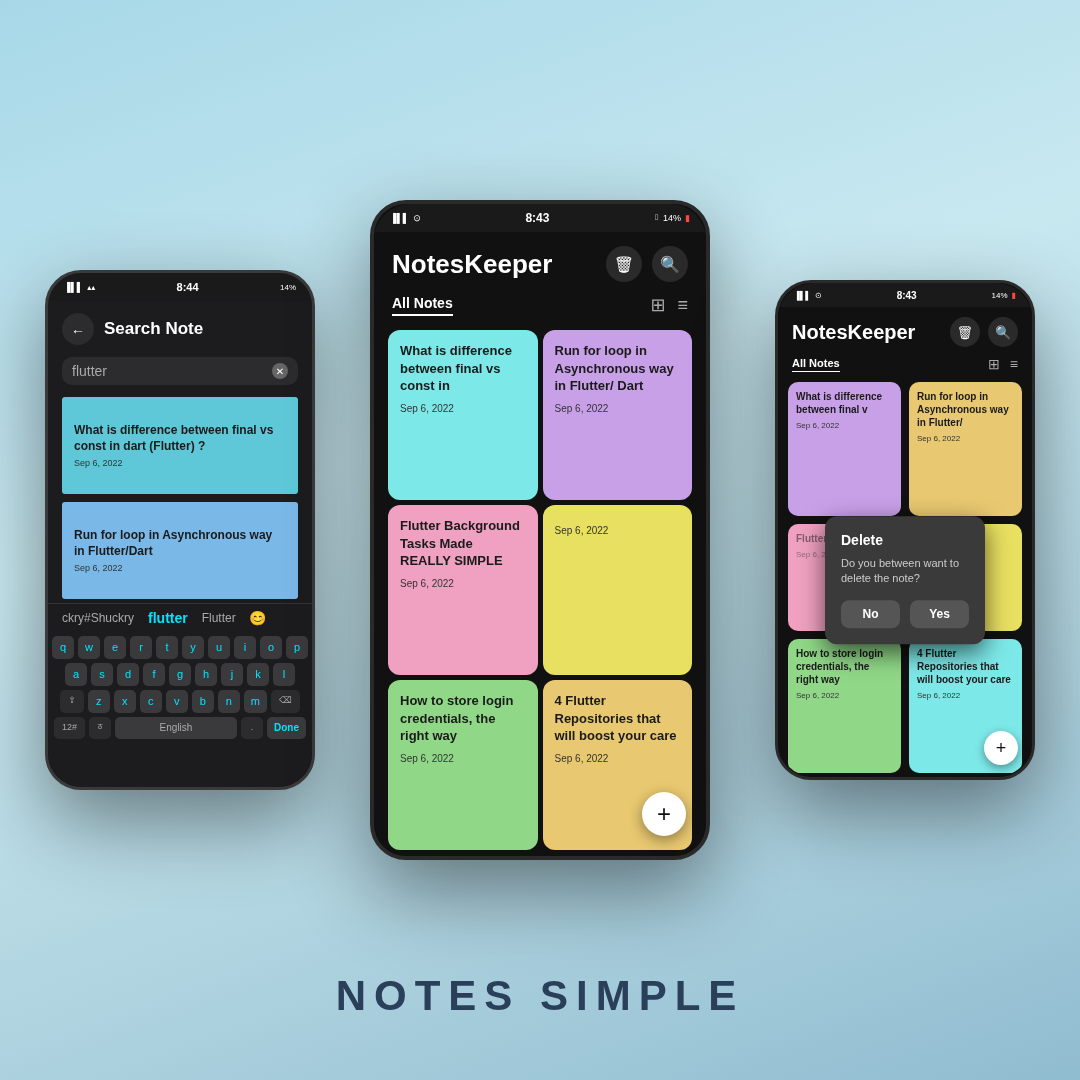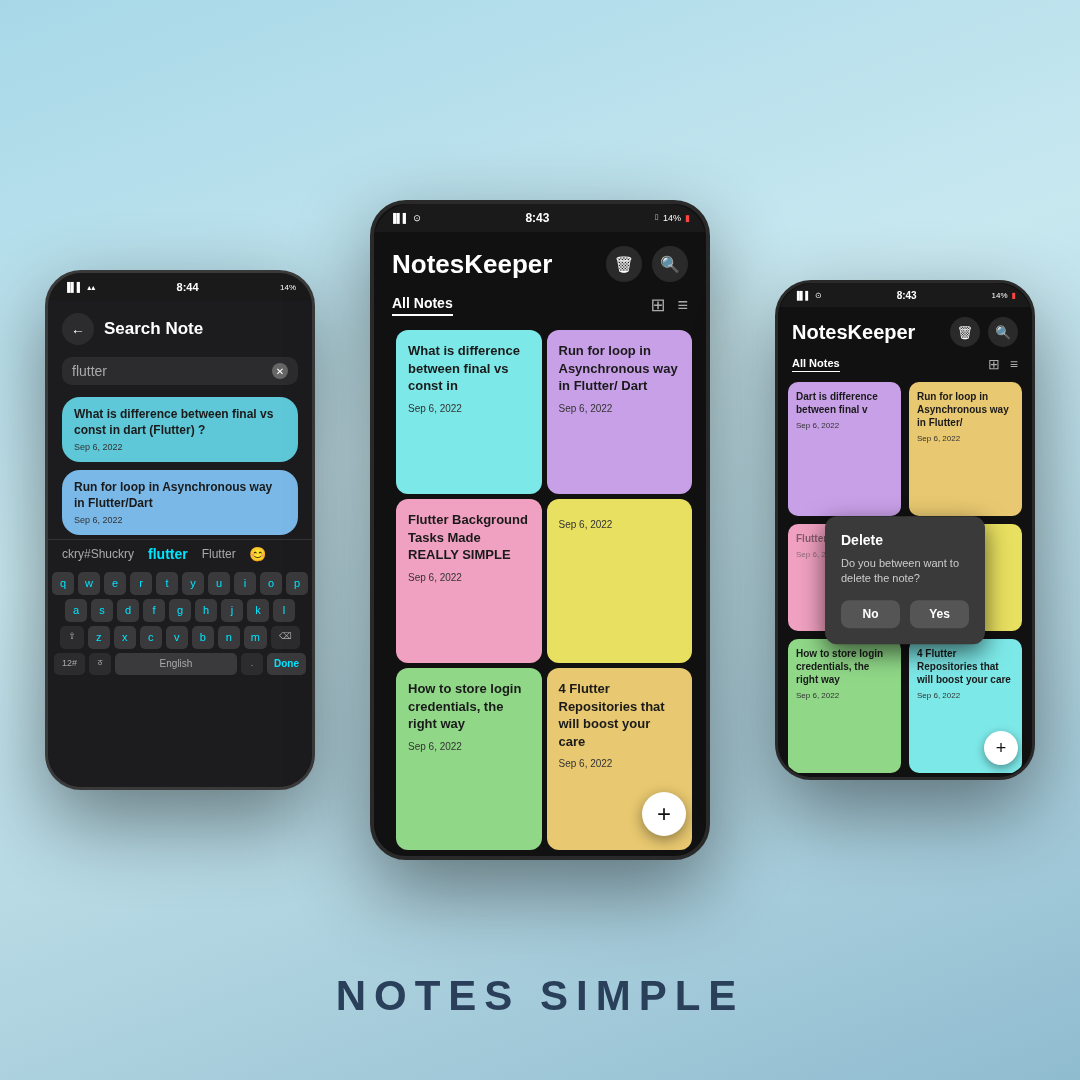--- a/index.html
+++ b/index.html
@@ -134,22 +134,22 @@
 
     .search-results {
       padding: 4px 14px;
       display: flex;
       flex-direction: column;
       gap: 8px;
     }
 
     .search-result-card {
       background: #5ec8d8;
-      border-radius: 18px;
-      padding: 10px 12px;
+      border-radius: 3px;
+      padding: 26px 12px;
     }
 
     .search-result-card.blue2 { background: #7ab8e8; }
 
     .search-result-title {
       color: #1a1a1a;
       font-size: 12px;
       font-weight: 600;
       line-height: 1.3;
     }
@@ -299,21 +299,20 @@
       font-size: 18px;
     }
 
     .notes-grid {
       display: grid;
       grid-template-columns: 1fr 1fr;
       gap: 5px;
       padding: 6px 14px;
       flex: 1;
       overflow: hidden;
-      margin-left: 8px;
     }
 
     .note-card {
       border-radius: 12px;
       padding: 12px;
       position: relative;
     }
 
     .note-card-title {
       font-size: 13px;
@@ -715,21 +714,21 @@
         <span class="right-tab-label">All Notes</span>
         <div class="right-view-controls">
           <span>⊞</span>
           <span>≡</span>
         </div>
       </div>
 
       <div class="right-notes-grid">
 
         <div class="right-note-card note-purple">
-          <div class="right-note-title">Dart is difference between final v</div>
+          <div class="right-note-title">What is difference between final v</div>
           <div class="right-note-date">Sep 6, 2022</div>
         </div>
 
         <div class="right-note-card note-gold">
           <div class="right-note-title">Run for loop in Asynchronous way in Flutter/</div>
           <div class="right-note-date">Sep 6, 2022</div>
         </div>
 
         <div class="right-note-card note-pink">
           <div class="right-note-title" style="opacity:0.5;">Flutter...</div>

